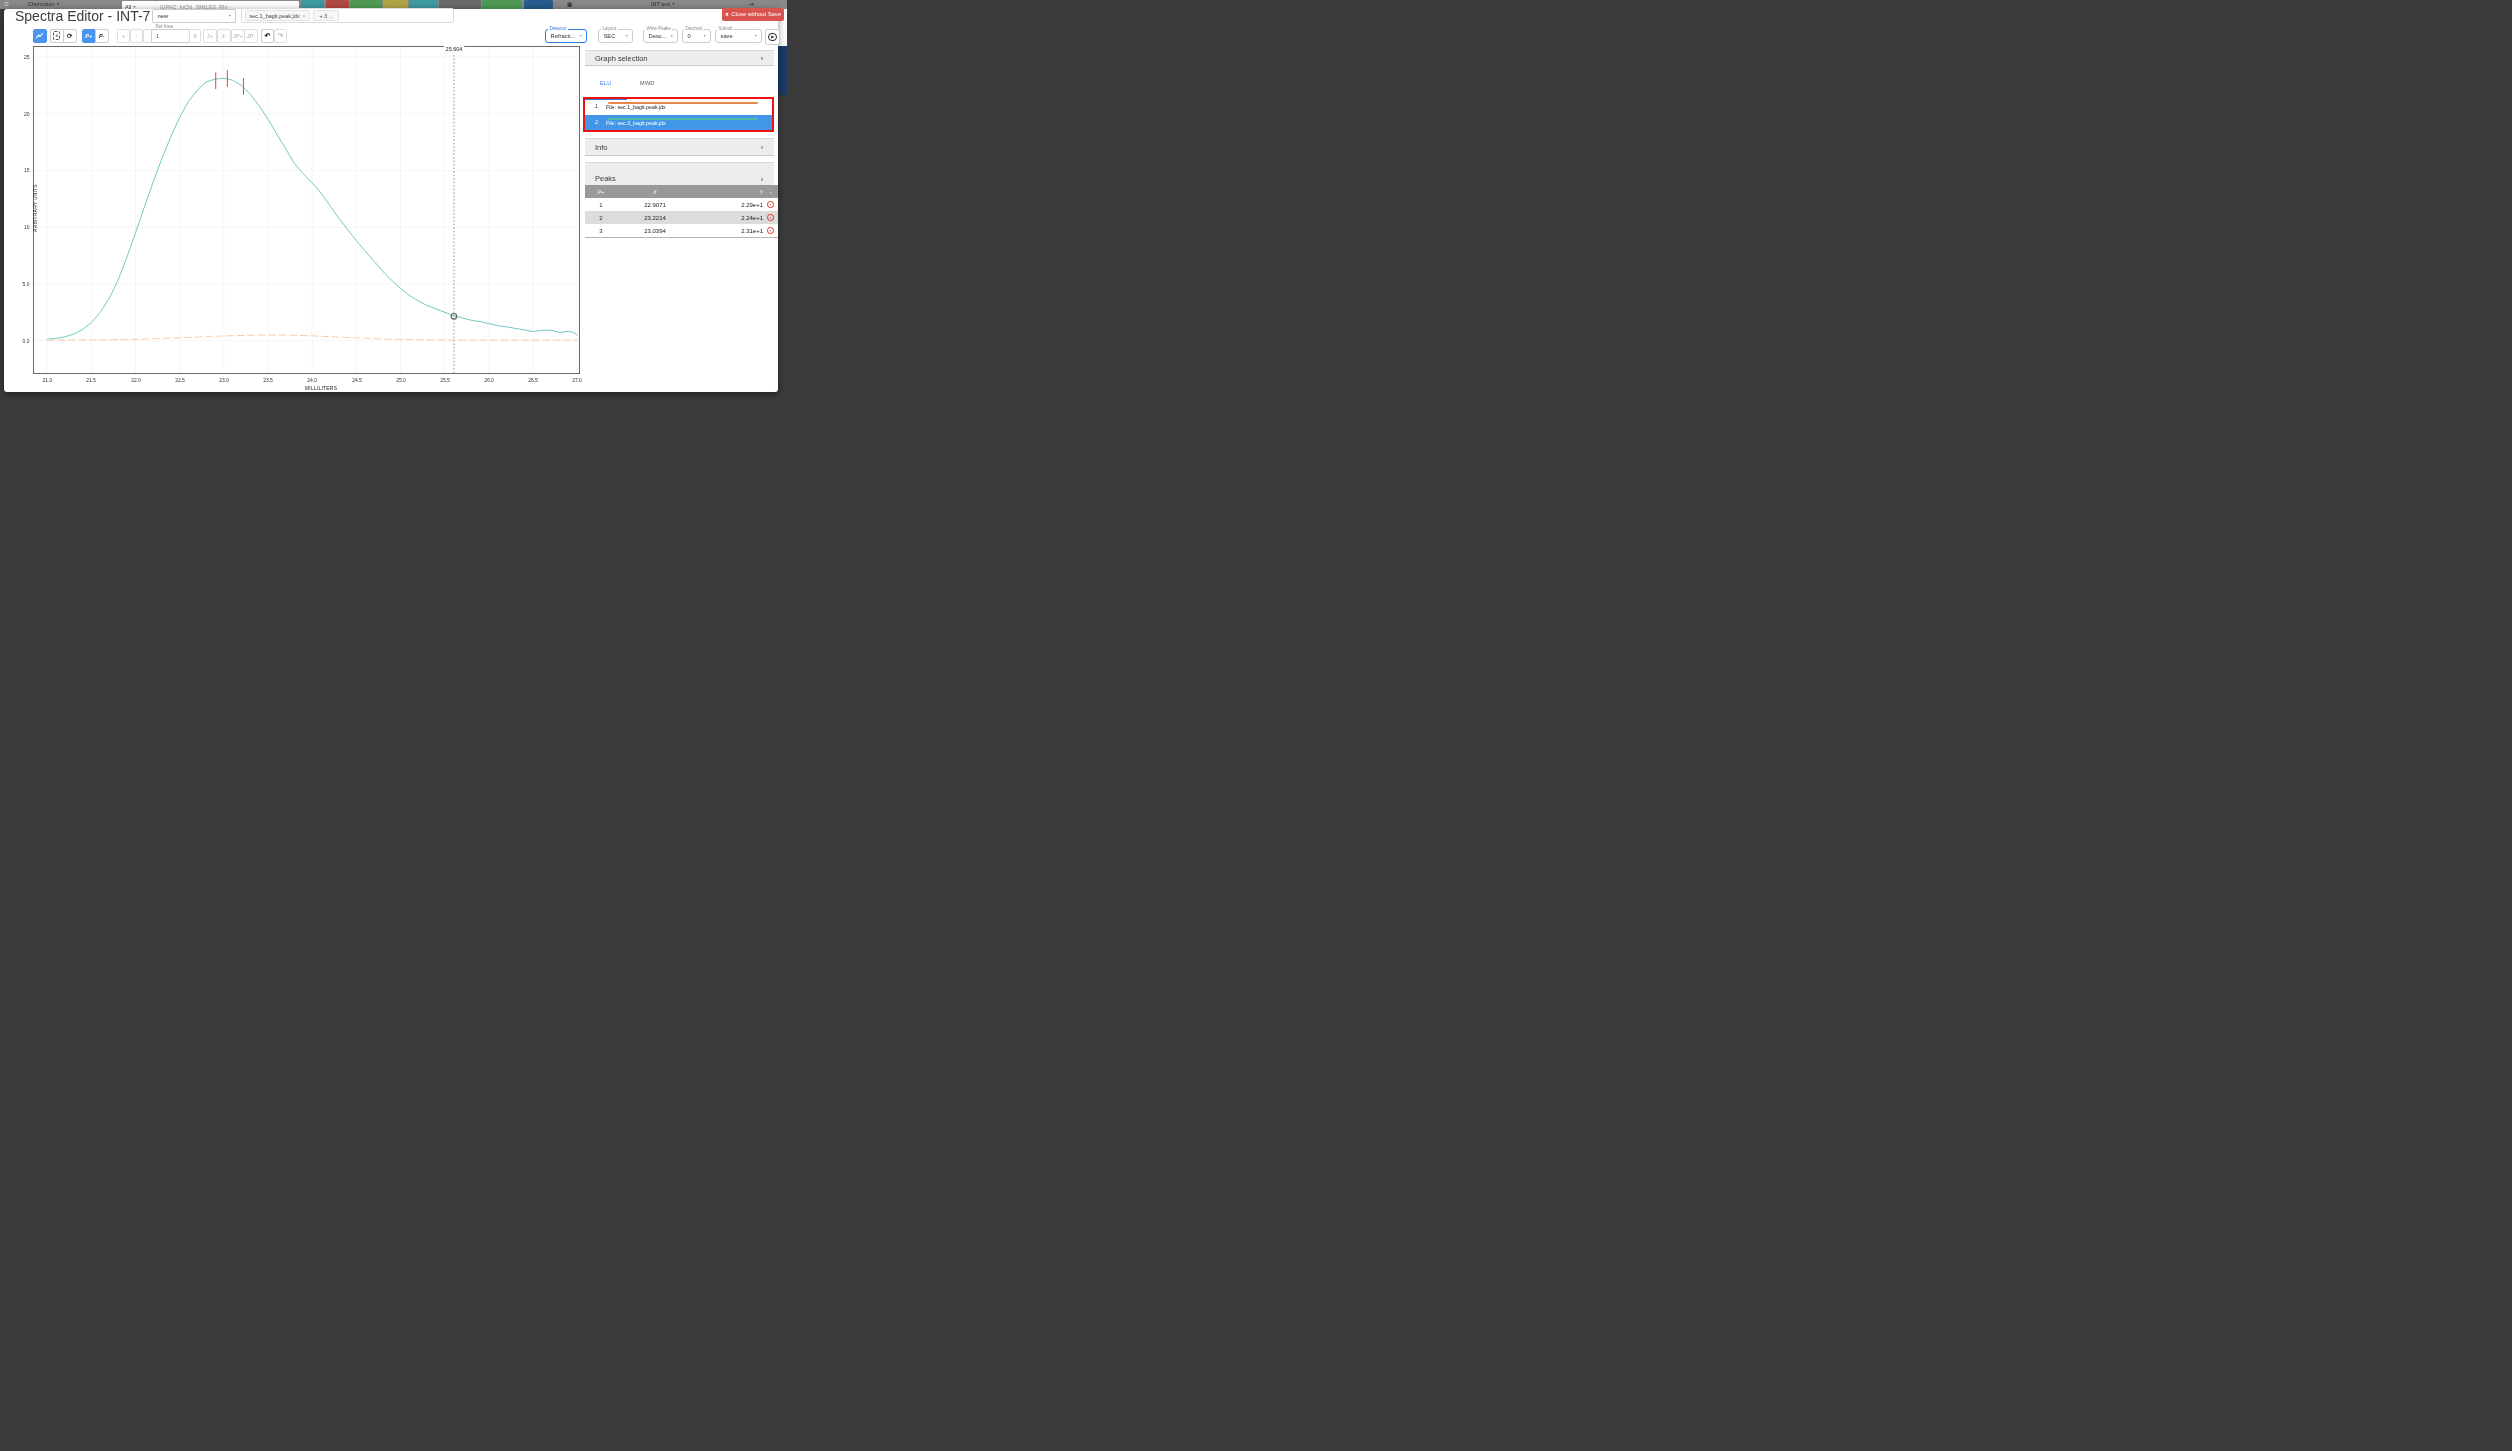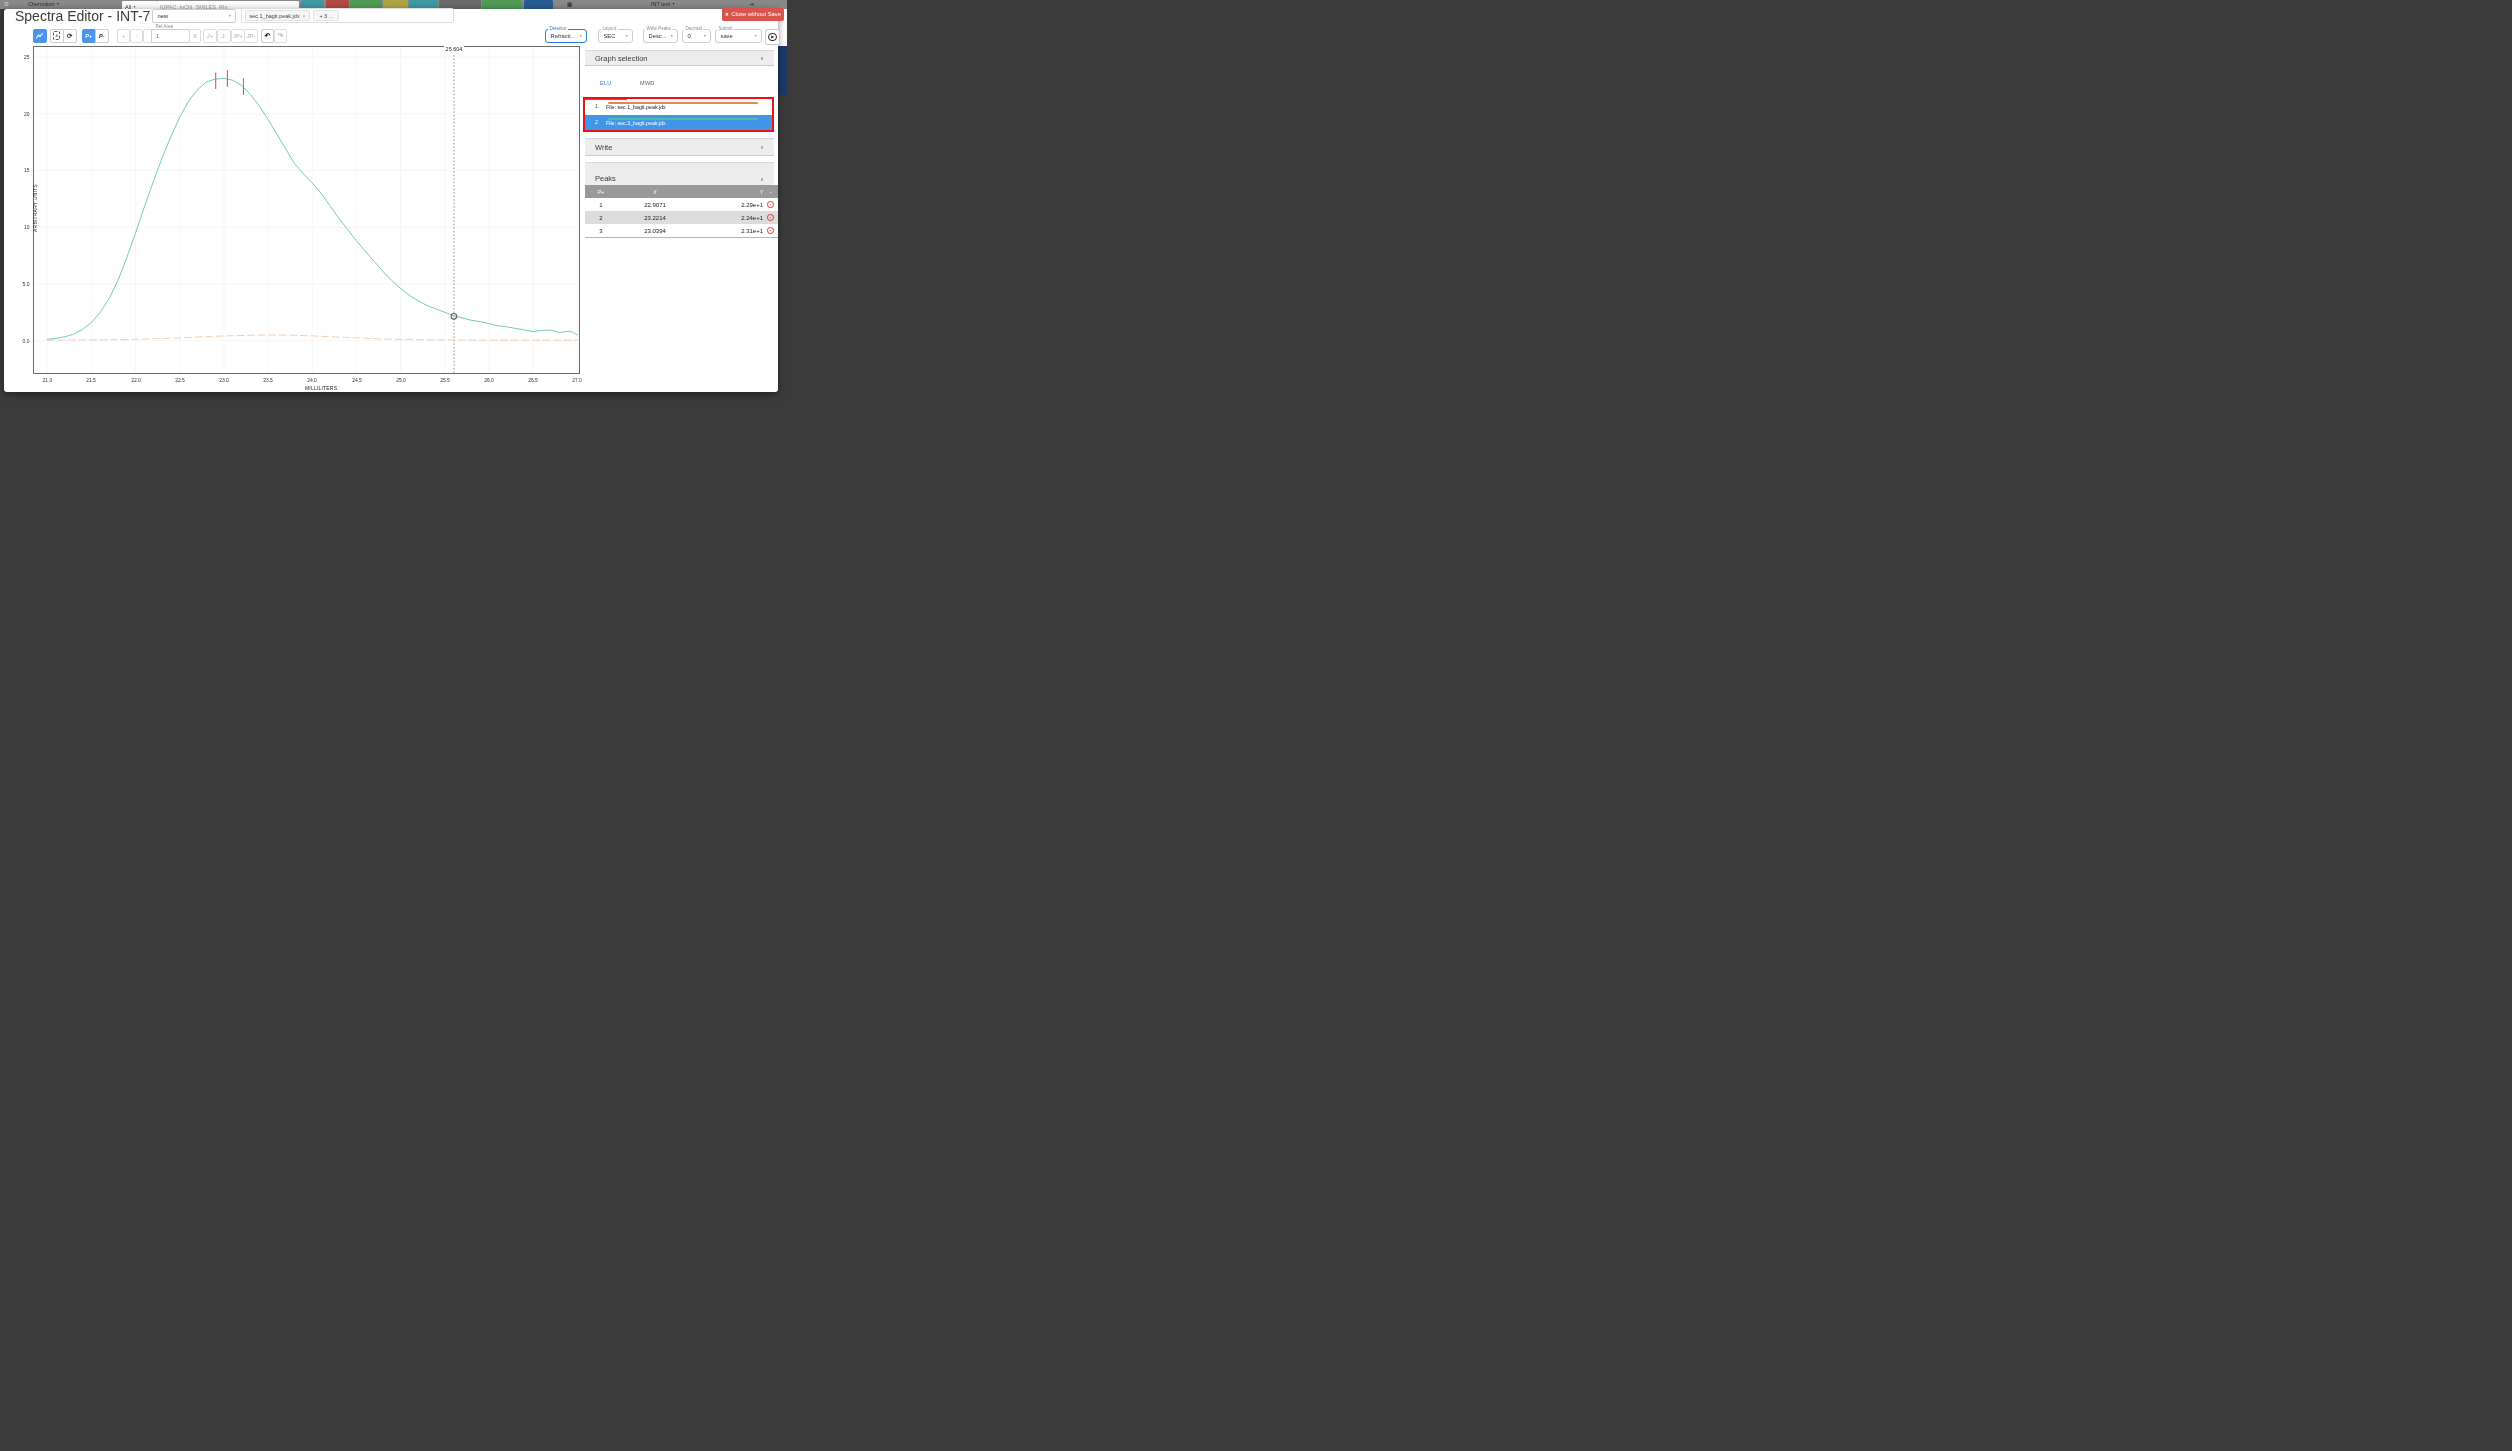--- a/index.html
+++ b/index.html
@@ -284,21 +284,21 @@
     <span class="lbl">File: sec.1_bagit.peak.jdx</span>
   </div>
   <div class="filerow selected" style="top:115px;">
     <span class="cline" style="background:#4dbdaa;"></span>
     <span class="idx">2.</span>
     <span class="lbl">File: sec.3_bagit.peak.jdx</span>
   </div>
   <div class="redbox"></div>
 
   <div class="sect" style="top:138px;height:18px;">
-    <span>Write</span>
+    <span>Info</span>
     <span class="chev">∨</span>
   </div>
 
   <div class="sect" style="top:162px;height:33px;">
     <span>Peaks</span>
     <span class="chev">∧</span>
   </div>
 
   <div class="ptable">
     <div class="prow hdr">

